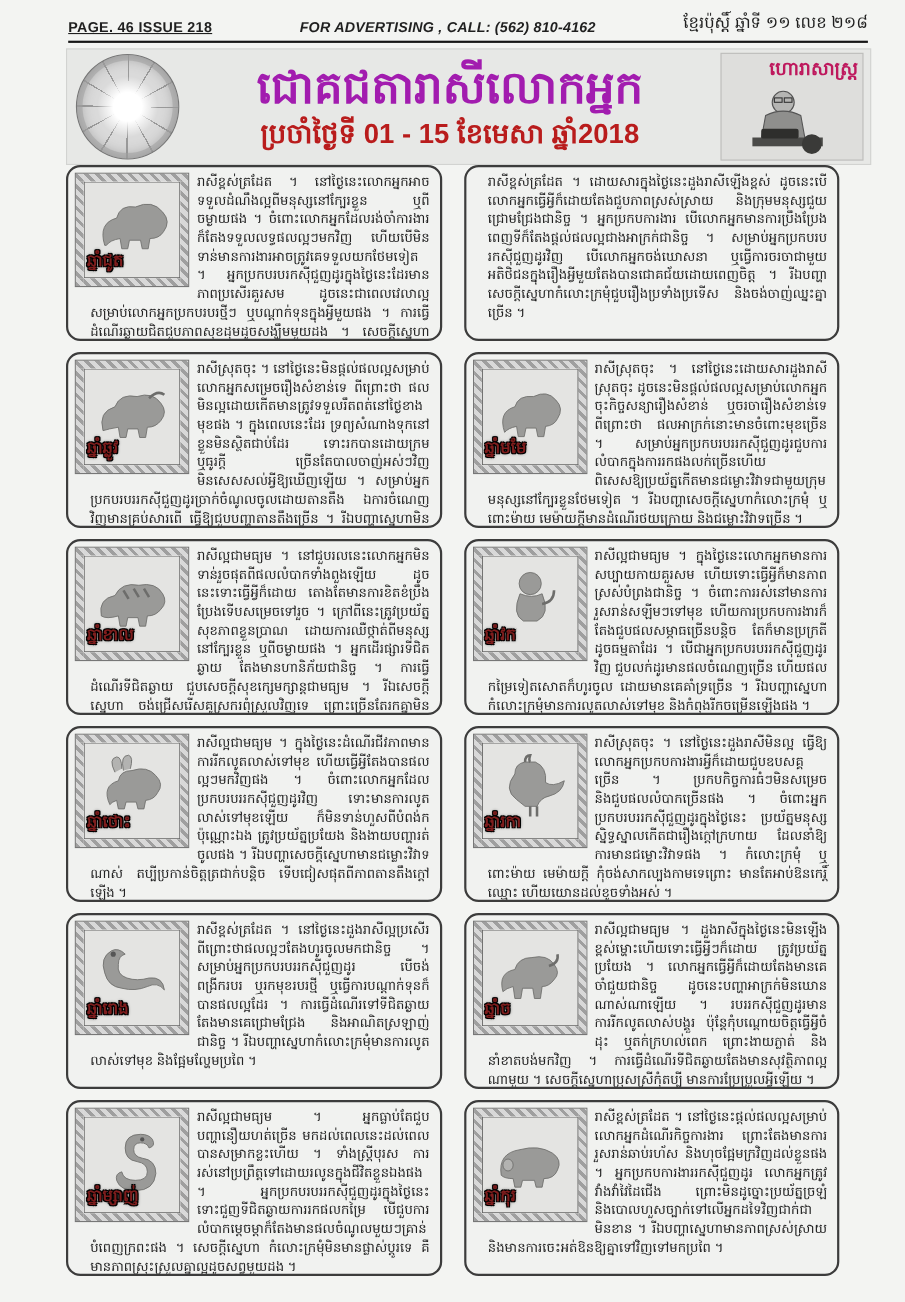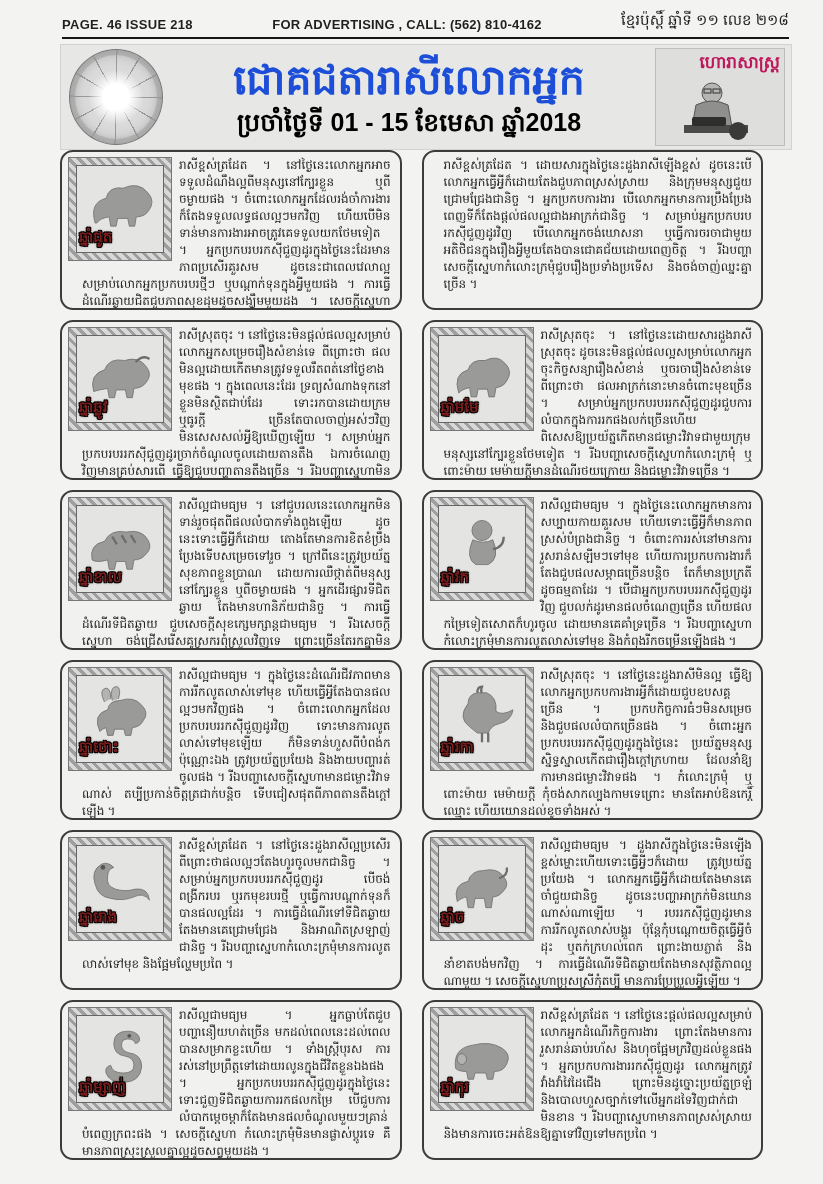--- a/index.html
+++ b/index.html
@@ -2,36 +2,36 @@
 <html><head>
 <meta charset="utf-8">
 <style>
   html,body{margin:0;padding:0;background:#ffffff;}
   .page{position:relative;width:823px;height:1184px;background:#f3f4f2;overflow:hidden;
         font-family:"Liberation Sans", sans-serif;color:#1f1f1f;}
   
   .topbar{position:absolute;top:10px;left:62px;right:34px;display:flex;
           justify-content:space-between;align-items:flex-end;
           border-bottom:2px solid #161616;padding-bottom:5px;}
-  .topbar .left{font-size:13px;font-weight:bold;letter-spacing:.3px;}
-  .topbar .center{font-size:13px;font-weight:bold;letter-spacing:.2px;}
+  .topbar .left{font-size:13px;font-weight:bold;letter-spacing:.3px;text-decoration:underline;}
+  .topbar .center{font-size:13px;font-weight:bold;letter-spacing:.2px;font-style:italic;}
   .topbar .right{font-size:15px;font-weight:normal;}
   
   .banner{position:absolute;top:44px;left:60px;width:730px;height:104px;
           background:#e7e8e6;border:1px solid #d2d3d1;display:flex;align-items:center;}
   .wheel{width:92px;height:94px;border-radius:50%;margin-left:8px;flex:0 0 auto;
          border:1px solid #777;
          background:
            radial-gradient(circle, #ffffff 0 20%, rgba(255,255,255,0) 42%),
            repeating-conic-gradient(#9a9a9a 0 2deg, #dadada 2deg 30deg),
            radial-gradient(circle,#eeeeee,#a8a8a8);
          box-shadow: inset 0 0 0 5px rgba(160,160,160,.55), inset 0 0 14px #888;}
   .banner-text{flex:1 1 auto;text-align:center;line-height:1.12;padding:0 6px;}
-  .banner-title{font-size:41px;font-weight:bold;color:#1d4ed8;}
-  .banner-sub{font-size:25px;font-weight:bold;color:#000000;margin-top:4px;}
+  .banner-title{font-size:41px;font-weight:bold;color:#a21caf;}
+  .banner-sub{font-size:25px;font-weight:bold;color:#b91c1c;margin-top:4px;}
   .astro-card{flex:0 0 auto;width:128px;height:96px;margin-right:6px;background:#dededc;
               border:1px solid #bdbdbb;position:relative;overflow:hidden;}
   .astro-caption{position:absolute;top:2px;left:0;right:4px;text-align:right;
                  font-size:17px;font-weight:bold;color:#be185d;}
   .astro-card svg{position:absolute;bottom:0;left:10px;}
   
   .grid{position:absolute;top:150px;left:60px;width:703px;
         display:grid;grid-template-columns:1fr 1fr;column-gap:20px;row-gap:10px;}
   .block{position:relative;height:160px;box-sizing:border-box;
          border:2px solid #3c3c3c;border-radius:13px;background:#f1f2f0;

